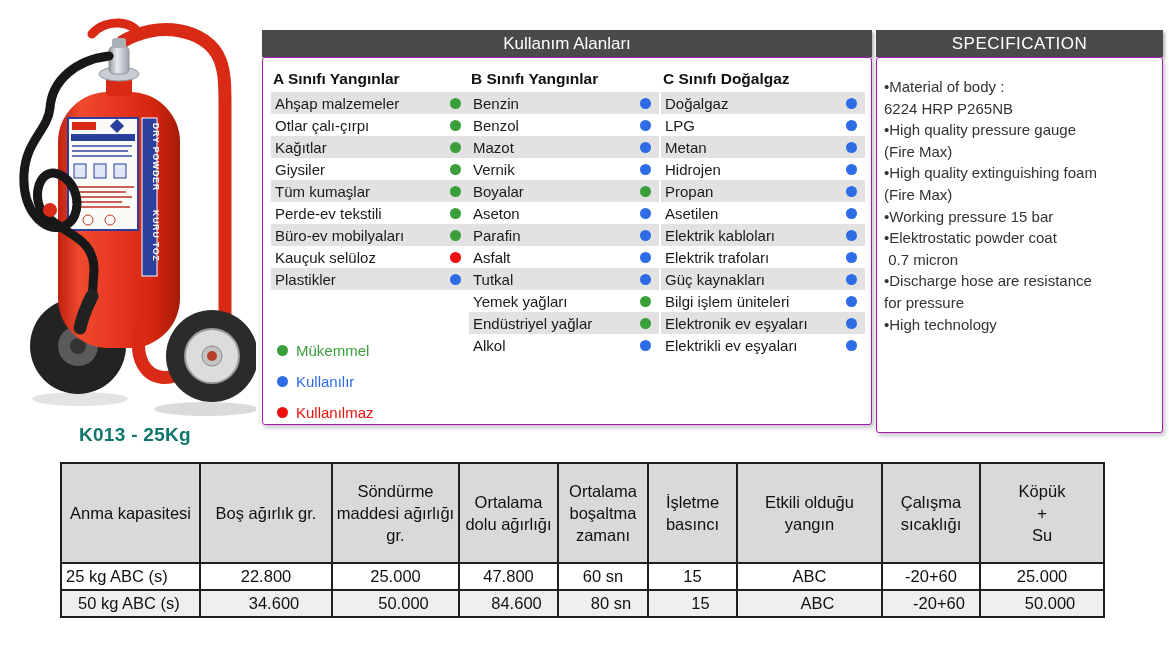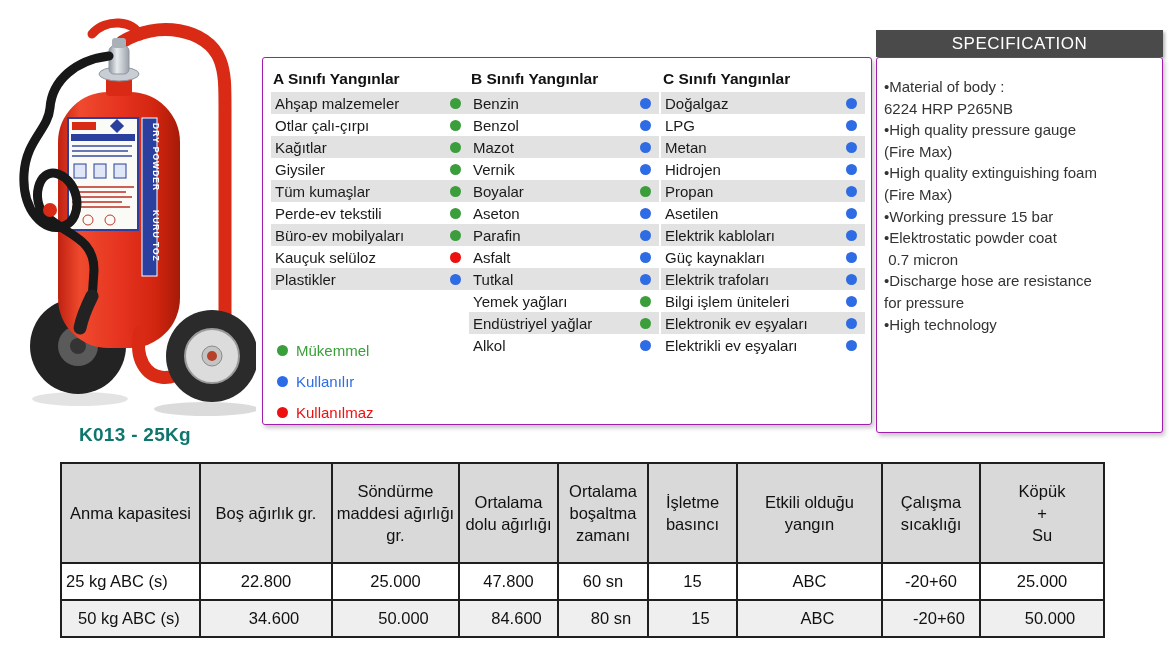--- a/index.html
+++ b/index.html
@@ -59,21 +59,21 @@
   
   .spec-table {
     position:absolute; left:60px; top:462px; border-collapse:collapse;
     table-layout:fixed; font-size:16px; color:#111;
   }
   .spec-table th, .spec-table td { border:2px solid #1f1f1f; text-align:center; }
   .spec-table th {
     background:var(--thead,#d9d9d9); font-weight:normal; font-size:16.5px;
     height:100px; line-height:1.35; white-space:pre-line; padding:2px;
   }
-  .spec-table td { height:37px; font-size:16.5px; background:#fff; }
+  .spec-table td { height:27px; font-size:16.5px; background:#fff; }
   .spec-table tbody tr:nth-child(2) td { background:var(--rowalt,#efefef);padding-left:16px; }
   .spec-table td:first-child { text-align:left; padding-left:4px; }
 </style>
 </head>
 <body>
 
 <div class="sheet">
 
   <div class="photo">
     <svg viewBox="0 0 250 412" width="250" height="412">
@@ -139,20 +139,21 @@
       <path d="M134 320 C122 376 186 382 187 328" stroke="#d92a15" stroke-width="13" fill="none" stroke-linecap="round"></path>
 
       <circle cx="206" cy="344" r="46" fill="#2b2b2b"></circle>
       <circle cx="206" cy="344" r="27" fill="#dcdcdc" stroke="#9a9a9a" stroke-width="2"></circle>
       <circle cx="206" cy="344" r="10" fill="#c4c4c4" stroke="#8a8a8a"></circle>
       <circle cx="206" cy="344" r="5" fill="#b7402a"></circle>
     </svg>
     <div class="code">K013 - 25Kg</div>
   </div>
 
+  <div class="bar usage-bar">Kullanım Alanları</div>
   <div class="panel-body usage-body">
 
     <div class="ucol ucol-a">
       <div class="uhead">A Sınıfı Yangınlar</div>
       <div class="ulist">
     <div class="urow">
       <span class="ulabel">Ahşap malzemeler</span>
       <span class="dot green"></span>
     </div>
 
@@ -258,21 +259,21 @@
     </div>
 
     <div class="urow">
       <span class="ulabel">Alkol</span>
       <span class="dot blue"></span>
     </div>
   </div>
     </div>
 
     <div class="ucol ucol-c">
-      <div class="uhead">C Sınıfı Yangınlar</div>
+      <div class="uhead">C Sınıfı Doğalgaz</div>
       <div class="ulist">
     <div class="urow">
       <span class="ulabel">Doğalgaz</span>
       <span class="dot blue"></span>
     </div>
 
     <div class="urow">
       <span class="ulabel">LPG</span>
       <span class="dot blue"></span>
     </div>
@@ -296,26 +297,26 @@
       <span class="ulabel">Asetilen</span>
       <span class="dot blue"></span>
     </div>
 
     <div class="urow">
       <span class="ulabel">Elektrik kabloları</span>
       <span class="dot blue"></span>
     </div>
 
     <div class="urow">
+      <span class="ulabel">Elektrik trafoları</span>
+      <span class="dot blue"></span>
+    </div>
+
+    <div class="urow">
       <span class="ulabel">Güç kaynakları</span>
-      <span class="dot blue"></span>
-    </div>
-
-    <div class="urow">
-      <span class="ulabel">Elektrik trafoları</span>
       <span class="dot blue"></span>
     </div>
 
     <div class="urow">
       <span class="ulabel">Bilgi işlem üniteleri</span>
       <span class="dot blue"></span>
     </div>
 
     <div class="urow">
       <span class="ulabel">Elektronik ev eşyaları</span>

